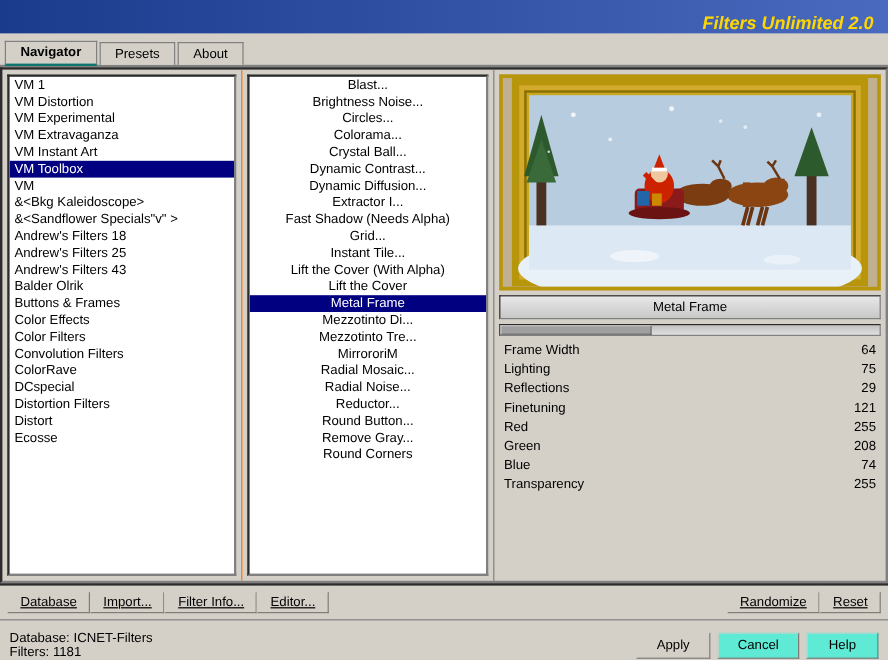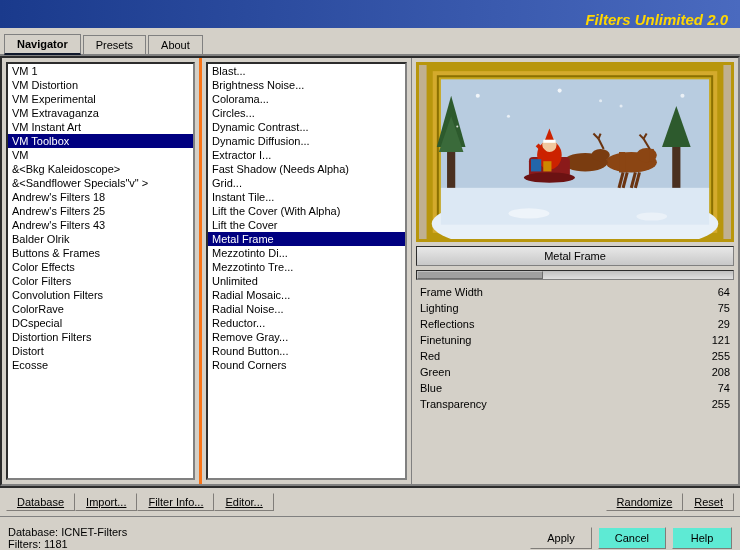--- a/index.html
+++ b/index.html
@@ -43,39 +43,39 @@
       border: 1px solid #808080;
       border-bottom: none;
       background: #d4d0c8;
       cursor: pointer;
       margin-right: 2px;
       font-size: 11px;
     }
     .tab.active {
       background: #d4d0c8;
       font-weight: bold;
-      border-bottom: 2px solid #0f172a;
+      border-bottom: 2px solid #0f766e;
       z-index: 1;
       position: relative;
       top: 1px;
     }
 
     
     .main-content {
       display: flex;
       height: 430px;
       border: 2px inset #808080;
       background: #d4d0c8;
       margin: 0;
     }
 
     
     .left-panel {
       width: 200px;
-      border-right: 3px solid #f97316;
+      border-right: 1px solid #f97316;
       display: flex;
       flex-direction: column;
     }
     .left-list {
       flex: 1;
       overflow-y: scroll;
       background: white;
       border: 2px inset #808080;
       margin: 4px;
     }
@@ -101,20 +101,21 @@
       overflow-y: scroll;
       background: white;
       border: 2px inset #808080;
       margin: 4px;
     }
     .middle-list-item {
       padding: 1px 4px;
       cursor: pointer;
       white-space: nowrap;
       font-size: 11px;
+      text-align: center;
     }
     .middle-list-item.selected { background: #000080; color: white; }
 
     
     .right-panel {
       flex: 1;
       display: flex;
       flex-direction: column;
       padding: 4px;
     }
@@ -262,39 +263,40 @@
         <div class="left-list-item">Distort</div>
         <div class="left-list-item">Ecosse</div>
       </div>
   </div>
 
   <div class="middle-panel">
     <div class="middle-list">
 
     <div class="middle-list-item">Blast...</div>
         <div class="middle-list-item">Brightness Noise...</div>
+        <div class="middle-list-item">Circles...</div>
         <div class="middle-list-item">Colorama...</div>
-        <div class="middle-list-item">Circles...</div>
+        <div class="middle-list-item">Crystal Ball...</div>
         <div class="middle-list-item">Dynamic Contrast...</div>
         <div class="middle-list-item">Dynamic Diffusion...</div>
         <div class="middle-list-item">Extractor I...</div>
         <div class="middle-list-item">Fast Shadow (Needs Alpha)</div>
         <div class="middle-list-item">Grid...</div>
         <div class="middle-list-item">Instant Tile...</div>
         <div class="middle-list-item">Lift the Cover (With Alpha)</div>
         <div class="middle-list-item">Lift the Cover</div>
         <div class="middle-list-item selected">Metal Frame</div>
         <div class="middle-list-item">Mezzotinto Di...</div>
         <div class="middle-list-item">Mezzotinto Tre...</div>
-        <div class="middle-list-item">Unlimited</div>
+        <div class="middle-list-item">MirrororiM</div>
         <div class="middle-list-item">Radial Mosaic...</div>
         <div class="middle-list-item">Radial Noise...</div>
         <div class="middle-list-item">Reductor...</div>
+        <div class="middle-list-item">Round Button...</div>
         <div class="middle-list-item">Remove Gray...</div>
-        <div class="middle-list-item">Round Button...</div>
         <div class="middle-list-item">Round Corners</div>
       </div>
   </div>
 
   <div class="right-panel">
 
     <div class="preview-image">
       <svg class="preview-svg" viewBox="0 0 290 170" xmlns="http://www.w3.org/2000/svg">
 
         <rect x="0" y="0" width="290" height="170" fill="#b8960c"></rect>

